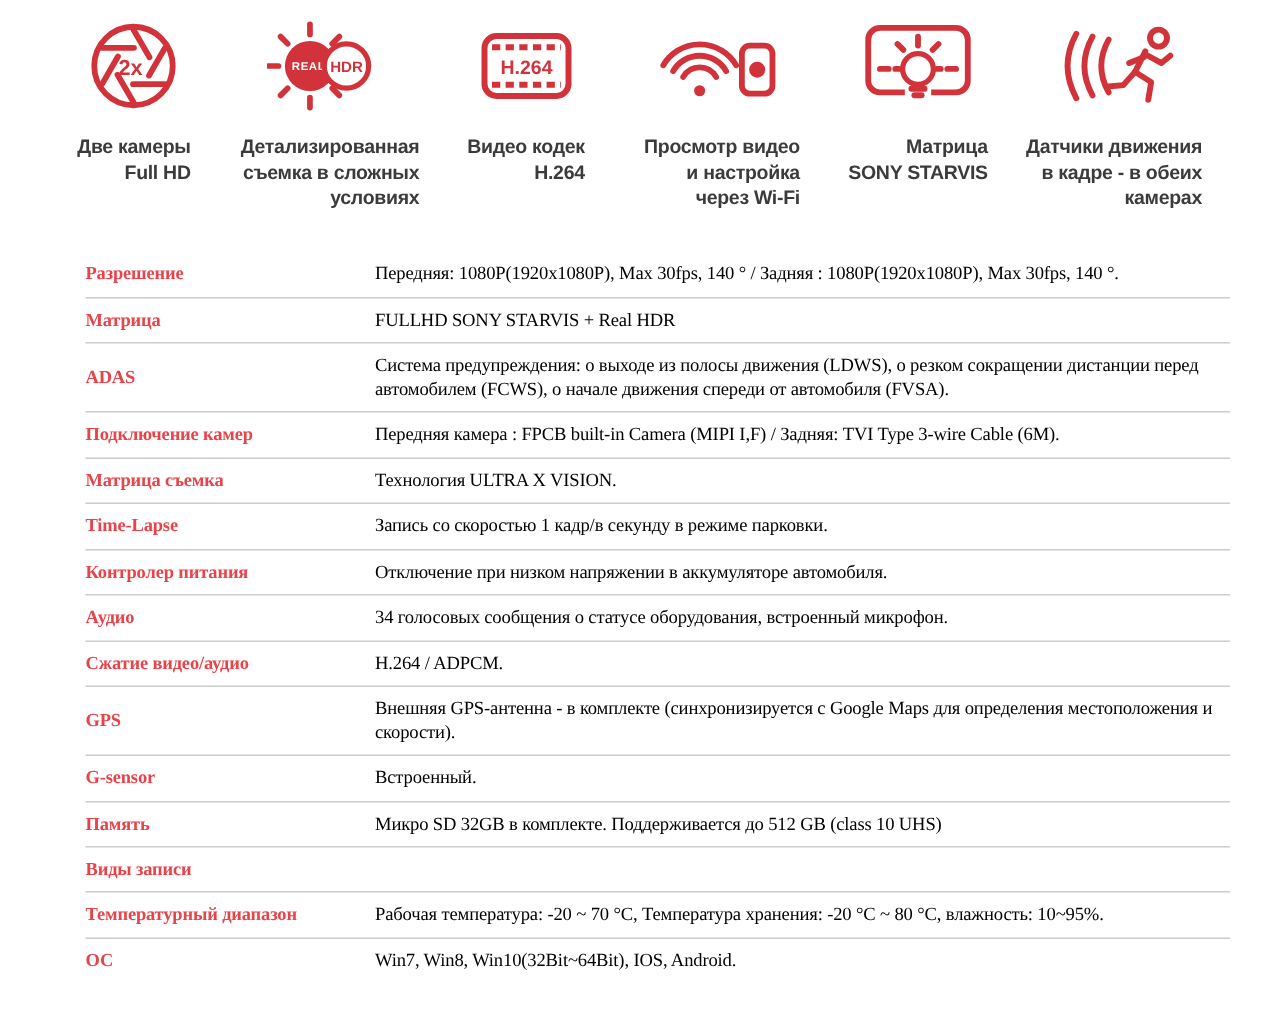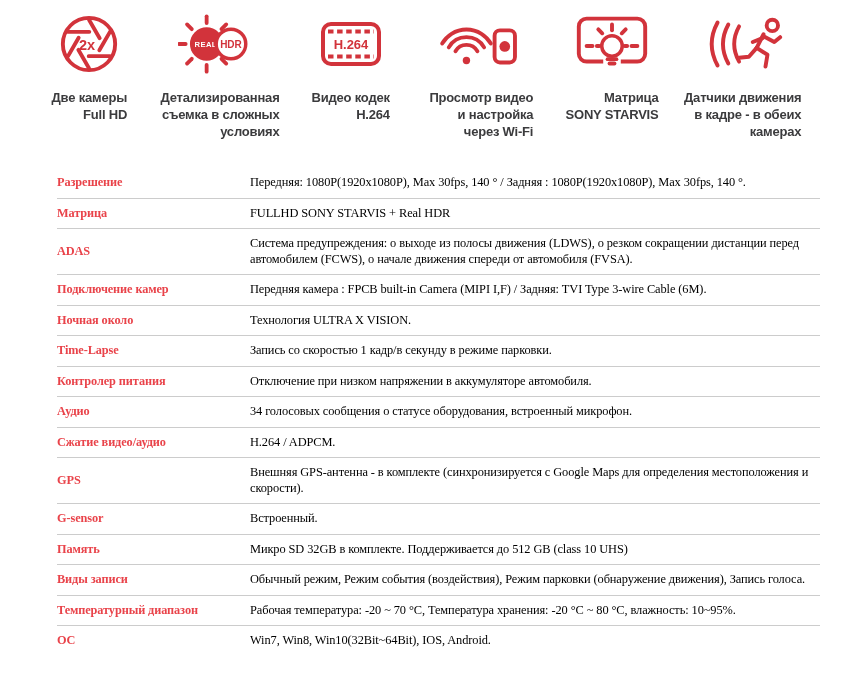--- a/index.html
+++ b/index.html
@@ -204,21 +204,21 @@
   </div>
   <div class="spec-row">
     <div class="spec-label">ADAS</div>
     <div class="spec-value">Система предупреждения: о выходе из полосы движения (LDWS), о резком сокращении дистанции перед автомобилем (FCWS), о начале движения спереди от автомобиля (FVSA).</div>
   </div>
   <div class="spec-row">
     <div class="spec-label">Подключение камер</div>
     <div class="spec-value">Передняя камера : FPCB built-in Camera (MIPI I,F) / Задняя: TVI Type 3-wire Cable (6M).</div>
   </div>
   <div class="spec-row">
-    <div class="spec-label">Ночная около</div>
+    <div class="spec-label">Матрица съемка</div>
     <div class="spec-value">Технология ULTRA X VISION.</div>
   </div>
   <div class="spec-row">
     <div class="spec-label">Time-Lapse</div>
     <div class="spec-value">Запись со скоростью 1 кадр/в секунду в режиме парковки.</div>
   </div>
   <div class="spec-row">
     <div class="spec-label">Контролер питания</div>
     <div class="spec-value">Отключение при низком напряжении в аккумуляторе автомобиля.</div>
   </div>
@@ -237,21 +237,20 @@
   <div class="spec-row">
     <div class="spec-label">G-sensor</div>
     <div class="spec-value">Встроенный.</div>
   </div>
   <div class="spec-row">
     <div class="spec-label">Память</div>
     <div class="spec-value">Микро SD 32GB в комплекте. Поддерживается до 512 GB (class 10 UHS)</div>
   </div>
   <div class="spec-row">
     <div class="spec-label">Виды записи</div>
-    <div class="spec-value">Обычный режим, Режим события (воздействия), Режим парковки (обнаружение движения), Запись голоса.</div>
   </div>
   <div class="spec-row">
     <div class="spec-label">Температурный диапазон</div>
     <div class="spec-value">Рабочая температура: -20 ~ 70 °C, Температура хранения: -20 °C ~ 80 °C, влажность: 10~95%.</div>
   </div>
   <div class="spec-row">
     <div class="spec-label">ОС</div>
     <div class="spec-value">Win7, Win8, Win10(32Bit~64Bit), IOS, Android.</div>
   </div>
 </div>

